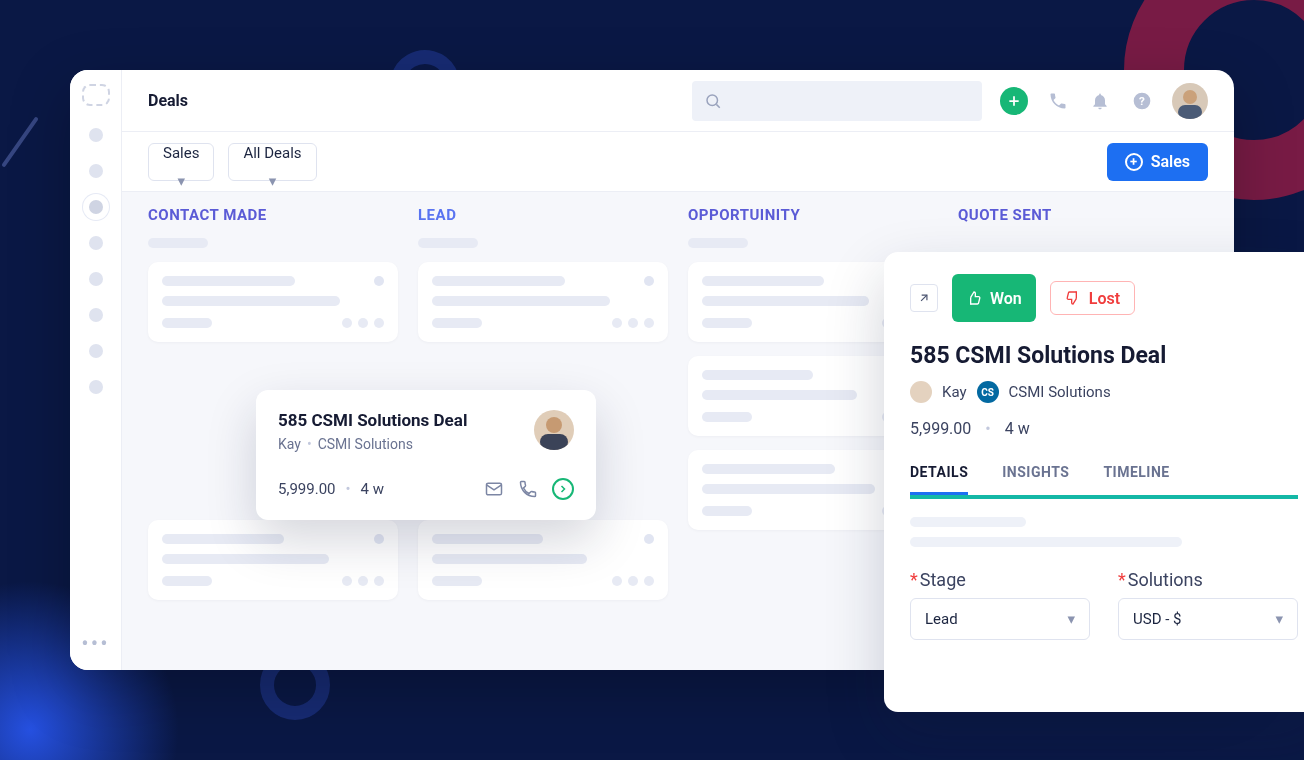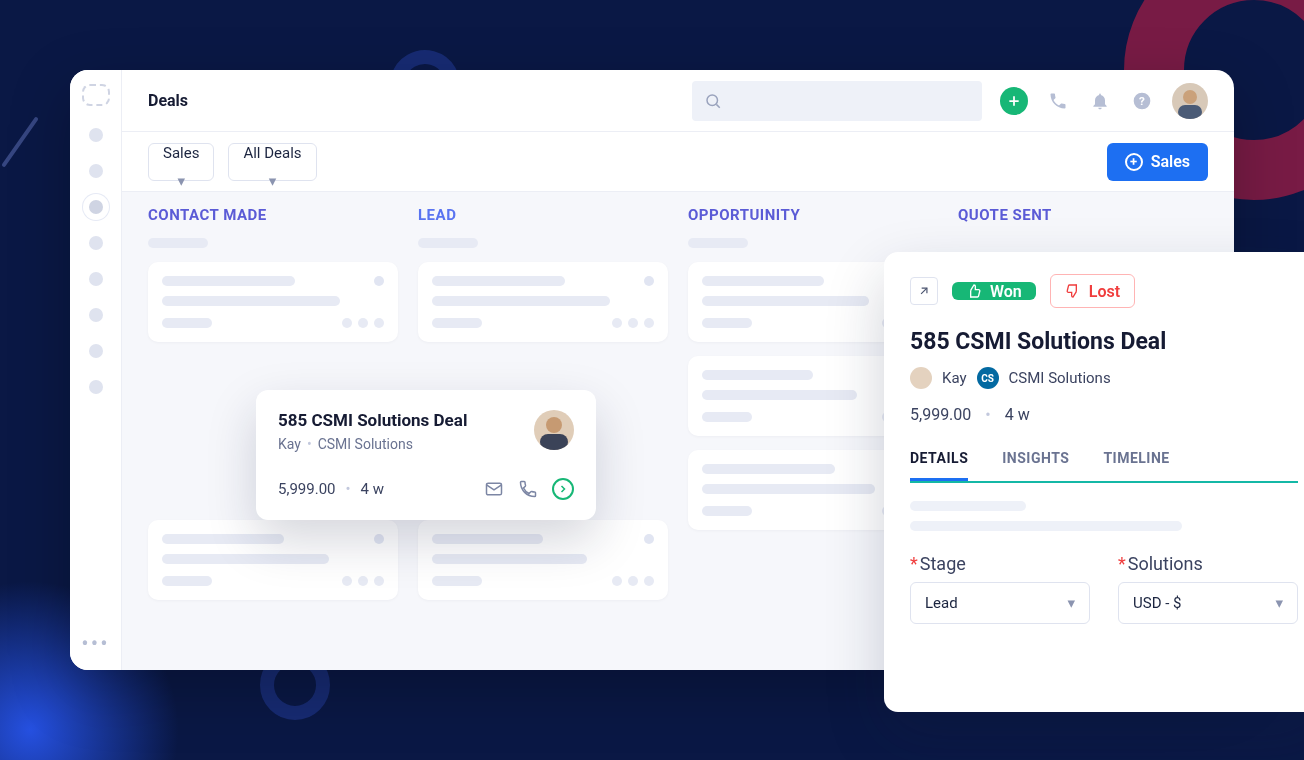--- a/index.html
+++ b/index.html
@@ -72,29 +72,29 @@
   .dc-icons{ margin-left:auto; display:flex; align-items:center; gap:14px; color:#7c86a4;}
   .dc-icons .go{ width:22px;height:22px;border:2px solid #17b776;border-radius:50%;display:flex;align-items:center;justify-content:center;color:#17b776;}
 
   
   .panel {
     position:absolute; top:252px; left:884px; width:440px; height:460px; background:#fff;
     border-radius:14px; box-shadow:0 24px 60px rgba(20,30,60,.2); padding:22px 26px;
   }
   .p-actions{ display:flex; align-items:center; gap:14px;}
   .p-expand{ width:28px;height:28px;border:1px solid #dfe3ef;border-radius:4px;display:flex;align-items:center;justify-content:center;color:#4a536f;cursor:pointer;}
-  .p-won{ background:#17b776;color:#fff;height:18px;border-radius:6px;padding:0 14px;display:flex;align-items:center;gap:8px;font-weight:600;cursor:pointer;}
+  .p-won{ background:#17b776;color:#fff;height:48px;border-radius:6px;padding:0 14px;display:flex;align-items:center;gap:8px;font-weight:600;cursor:pointer;}
   .p-lost{ border:1px solid #ffb4b4;color:#f03d3d;height:34px;border-radius:6px;padding:0 14px;display:flex;align-items:center;gap:8px;font-weight:600;cursor:pointer;}
   .p-title{ font-size:23px; font-weight:700; color:#161b33; margin-top:20px;}
   .p-meta{ display:flex; align-items:center; gap:10px; margin-top:12px; font-size:15px; color:#3b4360;}
   .p-chip-av{width:22px;height:22px;border-radius:50%;background:#e4d2bf;display:inline-block;}
   .p-chip-cs{width:22px;height:22px;border-radius:50%;background:#0369a1;color:#fff;font-size:10px;font-weight:700;display:flex;align-items:center;justify-content:center;}
   .p-amount{ margin-top:16px; font-size:16px; color:#3b4360;}
   .p-amount .sep{ margin:0 10px; color:#c2c8dd;}
-  .p-tabs{ display:flex; gap:34px; margin-top:26px; border-bottom:2px solid #14b8a6;}
+  .p-tabs{ display:flex; gap:34px; margin-top:26px; border-bottom:4px solid #14b8a6;}
   .p-tab{ font-size:14px; font-weight:700; letter-spacing:.5px; color:#6a7391; padding-bottom:12px; cursor:pointer;}
   .p-tab.active{ color:#161b33; border-bottom:3px solid #1d6ff2;}
   .p-body{ margin-top:18px;}
   .p-ph{height:10px;border-radius:5px;background:#eef1f8;margin-bottom:10px;}
   .p-form{ display:flex; gap:28px; margin-top:22px;}
   .p-field{ flex:1;}
   .p-label{ font-size:18px; color:#3b4360; margin-bottom:8px;}
   .p-label .req{color:#f03d3d;margin-right:2px;}
   .p-select{ height:42px;border:1px solid #dfe3ef;border-radius:6px;display:flex;align-items:center;padding:0 14px;justify-content:space-between;color:#1c2540;font-size:15px;cursor:pointer;}
   .p-select .caret{color:#8b94b0;}

